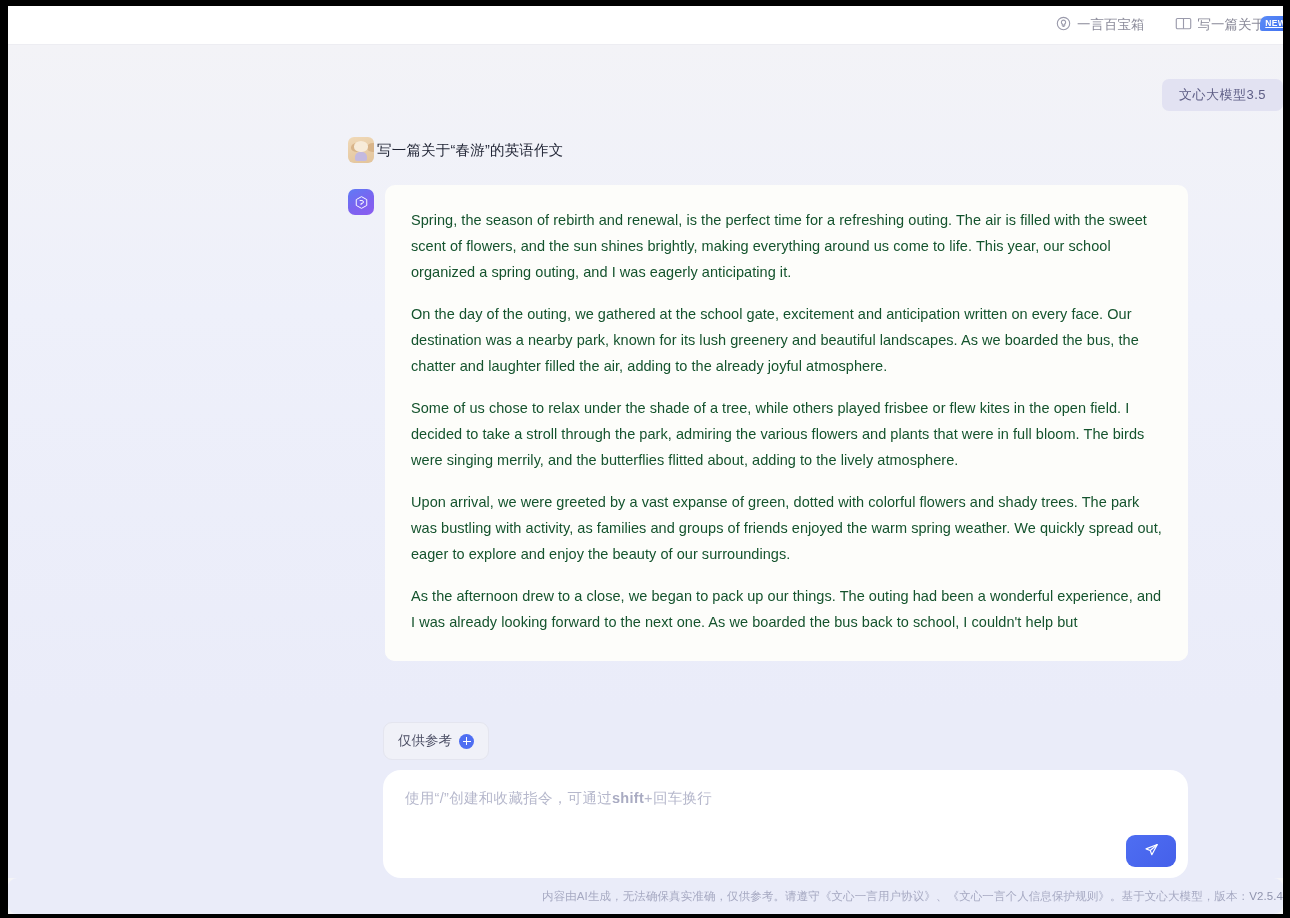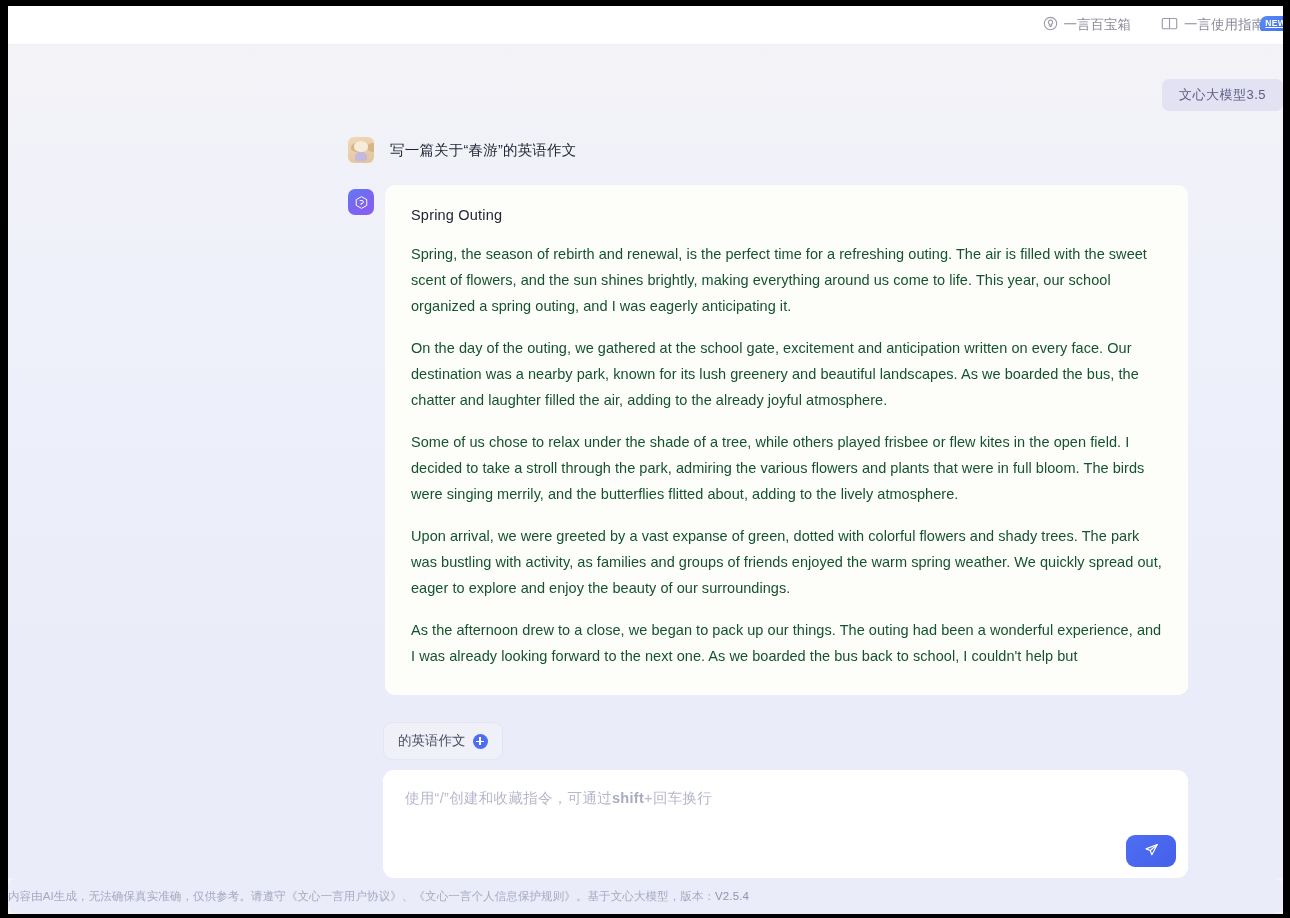--- a/index.html
+++ b/index.html
@@ -81,21 +81,21 @@
     color: #5d5d85;
     font-size: 13px;
     border-radius: 7px;
     padding: 7px 17px;
     letter-spacing: .5px;
   }
 
   .msg-user {
     display: flex;
     align-items: center;
-    gap: 16px;
+    gap: 3px;
     margin: 26px 0 0 340px;
   }
   .avatar-user {
     width: 26px; height: 26px;
     border-radius: 6px;
     background: linear-gradient(160deg,#f0d9b8,#e2c39a);
     position: relative;
     overflow: hidden;
     flex: 0 0 auto;
   }
@@ -189,21 +189,21 @@
     position: relative; flex: 0 0 auto;
   }
   .plus-circle::before, .plus-circle::after {
     content:""; position:absolute; background:#fff;
   }
   .plus-circle::before { left:3.5px; top:7px; width:8px; height:1.6px; }
   .plus-circle::after { left:6.7px; top:3.8px; width:1.6px; height:8px; }
 
   .inputbox {
     background: #ffffff;
-    border-radius: 11px;
+    border-radius: 18px;
     height: 108px;
     position: relative;
     padding: 19px 22px;
   }
   .placeholder {
     font-size: 14.5px;
     color: #b6b8cc;
     letter-spacing: .3px;
     cursor: text;
   }
@@ -215,21 +215,21 @@
     width: 50px; height: 32px;
     border-radius: 9px;
     background: linear-gradient(135deg,#4e6ef2,#4560ea);
     display:flex; align-items:center; justify-content:center;
     cursor:pointer;
   }
 
   .footer {
     flex: 0 0 auto;
     background: #eaecf9;
-    text-align: left;
+    text-align: right;
     font-size: 11.5px;
     color: #a6a9c2;
     padding: 11px 0 10px 0;
     letter-spacing: .1px;
     border-radius: 9px;
   }
   .footer a { color:#a6a9c2; text-decoration:none; cursor:pointer; }
   .footer .ver { color:#9094ae; }
 </style>
 </head>
@@ -250,21 +250,21 @@
       <span>一言百宝箱</span>
     </div>
 
     <div class="topitem">
       <span>
         <svg width="17" height="15" viewBox="0 0 18 16" fill="none" stroke="#9a9aab" stroke-width="1.2">
           <rect x="1.3" y="2.6" width="15.4" height="11" rx="1.3"></rect>
           <path d="M9 2.6v11"></path>
         </svg>
       </span>
-      <span>一言使用指南</span>
+      <span>写一篇关于</span>
       <span class="badge-new">NEW</span>
     </div>
   </div>
 
   <div class="chatwrap">
 
     <div class="model-pill-row">
       <div class="model-pill">文心大模型3.5</div>
     </div>
 
@@ -275,35 +275,34 @@
 
     <div class="msg-bot">
       <div class="avatar-bot">
         <svg width="15" height="15" viewBox="0 0 20 20" fill="none" stroke="#ffffff" stroke-width="1.3">
           <path d="M10 2.2 17 6.1v7.8L10 17.8 3 13.9V6.1z"></path>
           <path d="M7.6 7.4h3.1c1.2 0 1.9.8 1.9 1.9s-.7 1.9-1.9 1.9H9.4v2.2"></path>
         </svg>
       </div>
 
       <div class="card">
-        <h3>Spring Outing</h3>
         <p>Spring, the season of rebirth and renewal, is the perfect time for a refreshing outing. The air is filled with the sweet scent of flowers, and the sun shines brightly, making everything around us come to life. This year, our school organized a spring outing, and I was eagerly anticipating it.</p>
         <p>On the day of the outing, we gathered at the school gate, excitement and anticipation written on every face. Our destination was a nearby park, known for its lush greenery and beautiful landscapes. As we boarded the bus, the chatter and laughter filled the air, adding to the already joyful atmosphere.</p>
         <p>Some of us chose to relax under the shade of a tree, while others played frisbee or flew kites in the open field. I decided to take a stroll through the park, admiring the various flowers and plants that were in full bloom. The birds were singing merrily, and the butterflies flitted about, adding to the lively atmosphere.</p>
         <p>Upon arrival, we were greeted by a vast expanse of green, dotted with colorful flowers and shady trees. The park was bustling with activity, as families and groups of friends enjoyed the warm spring weather. We quickly spread out, eager to explore and enjoy the beauty of our surroundings.</p>
         <p>As the afternoon drew to a close, we began to pack up our things. The outing had been a wonderful experience, and I was already looking forward to the next one. As we boarded the bus back to school, I couldn't help but</p>
         <div class="fade"></div>
       </div>
     </div>
   </div>
 
   <div class="composer">
 
     <div class="plugin-btn">
-      <span>的英语作文</span>
+      <span>仅供参考</span>
       <span class="plus-circle"></span>
     </div>
 
     <div class="inputbox">
       <div class="placeholder"><span>使用“/”创建和收藏指令，可通过</span><b>shift</b><span>+回车换行</span></div>
 
       <div class="send-btn">
         <span>
           <svg width="17" height="17" viewBox="0 0 20 20" fill="none" stroke="#ffffff" stroke-width="1.4" stroke-linejoin="round">
             <path d="M16.8 4.1 3.6 9.3l4.9 1.9 1.9 4.9z"></path>

